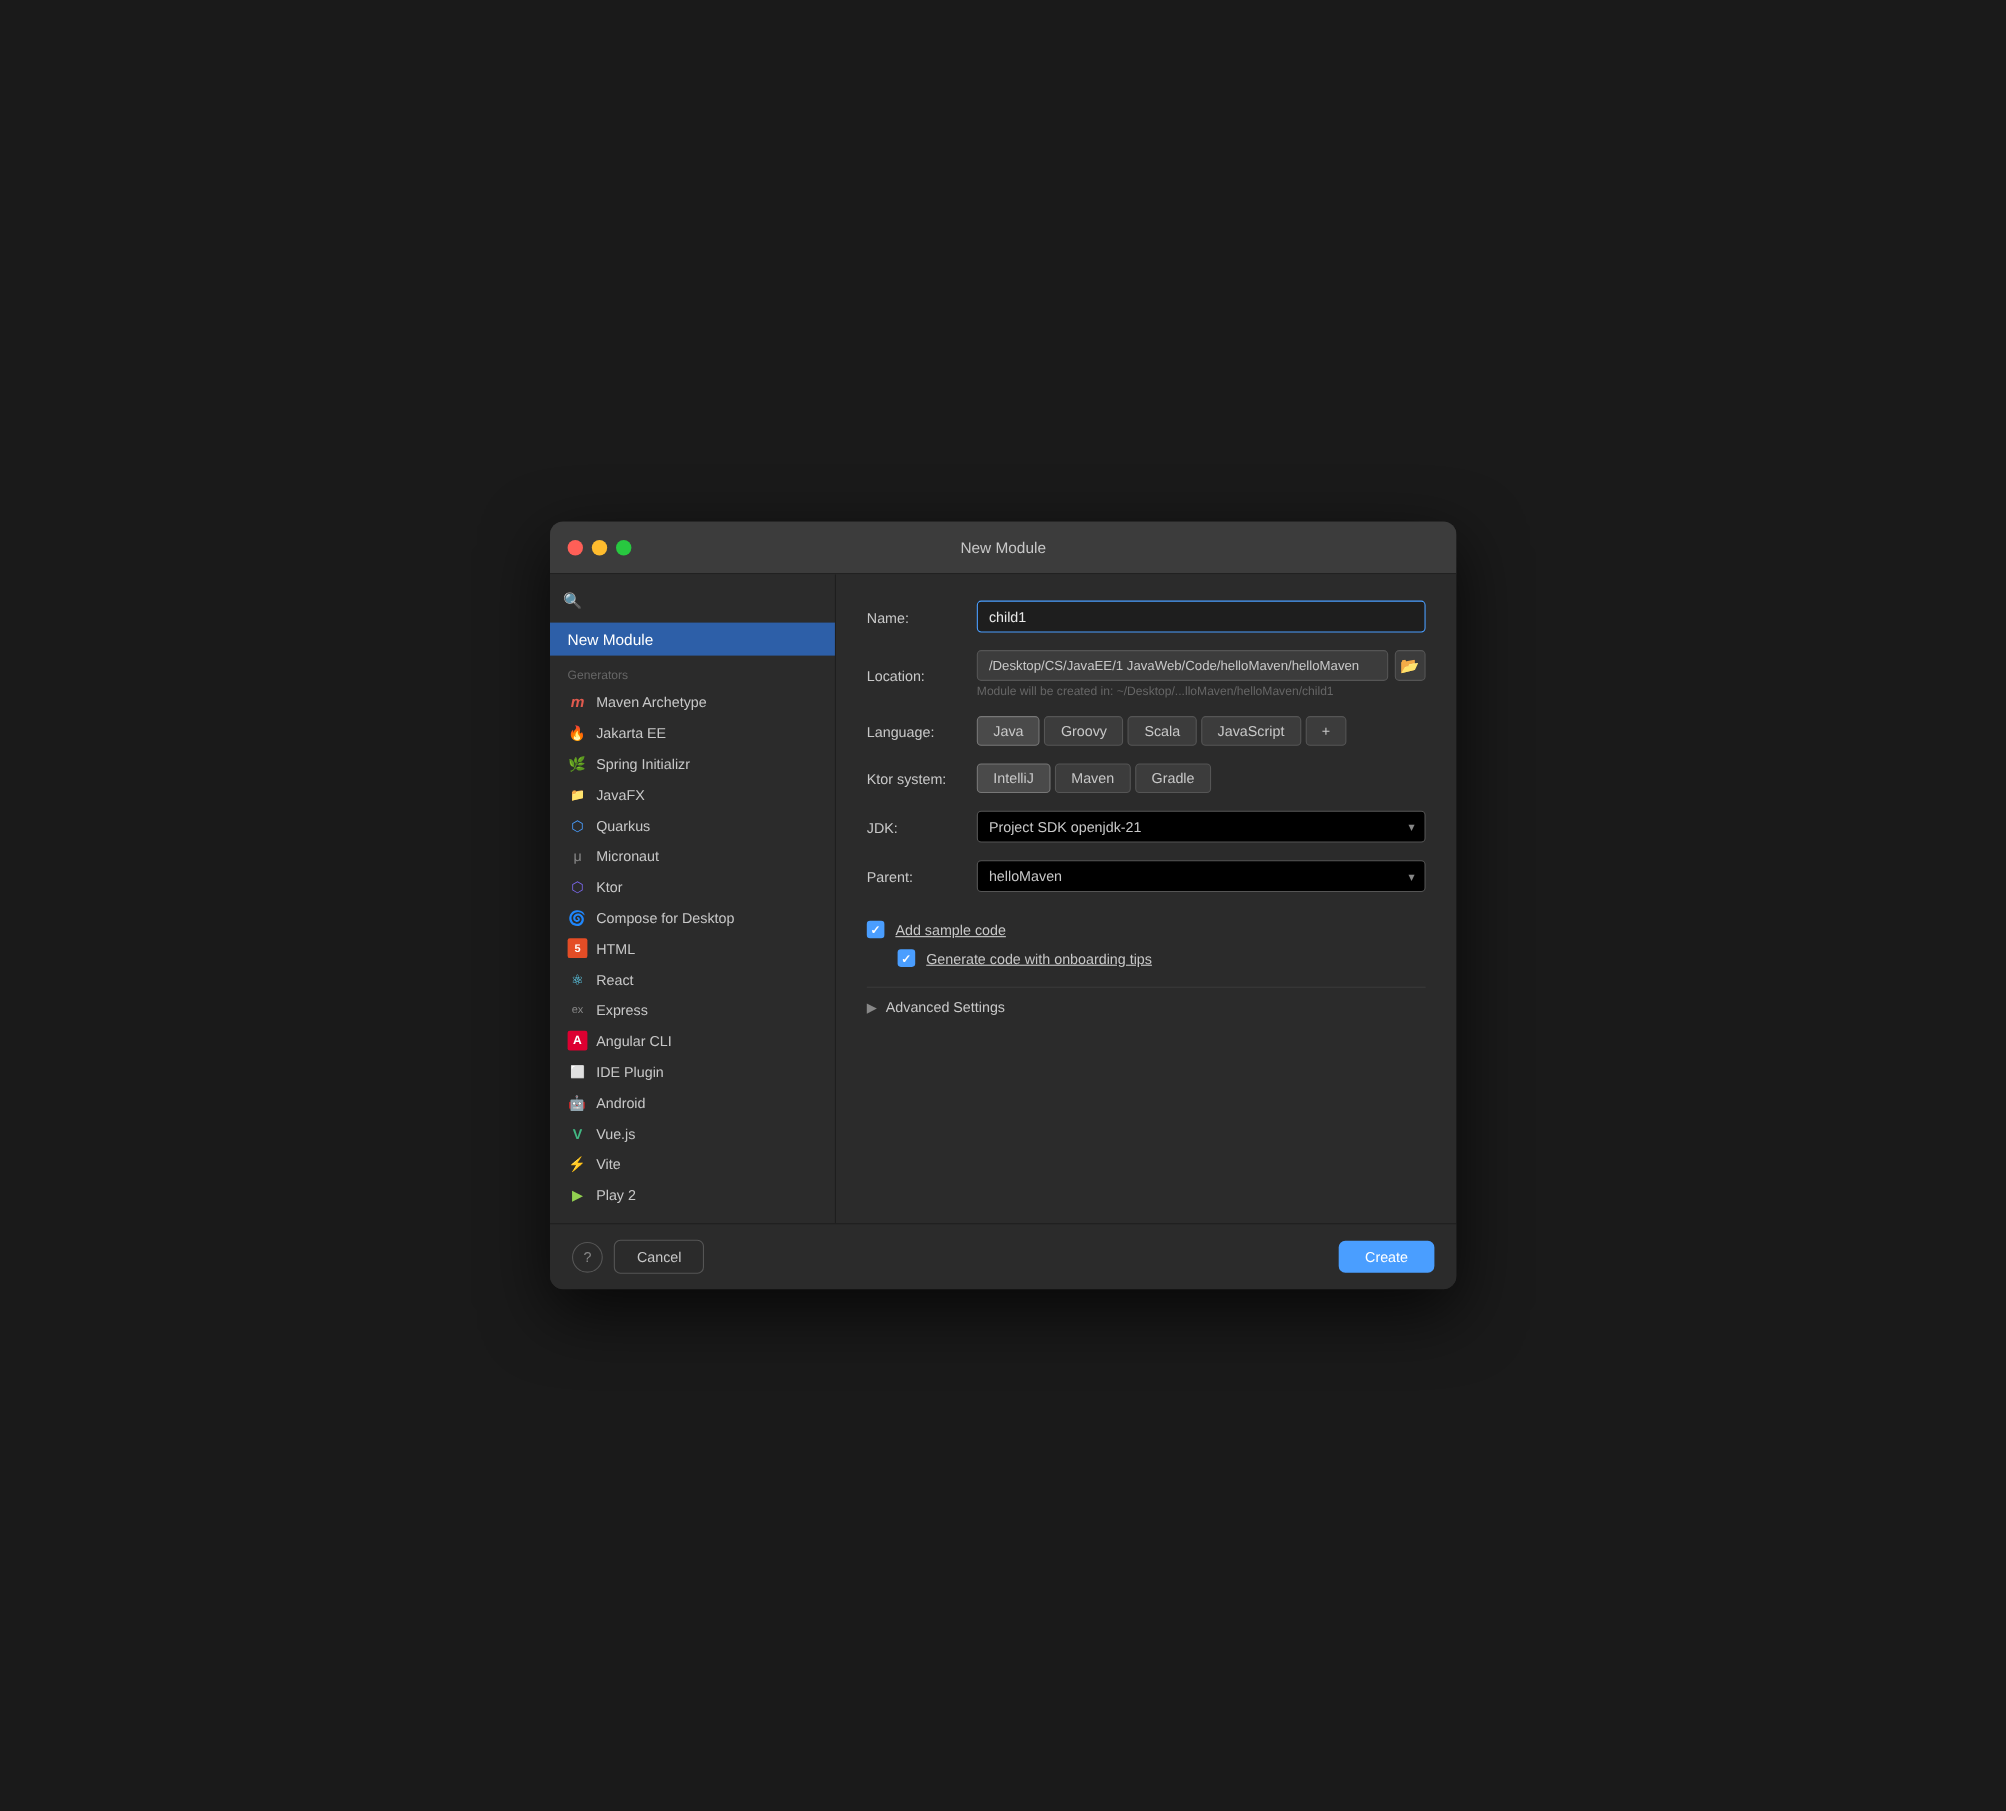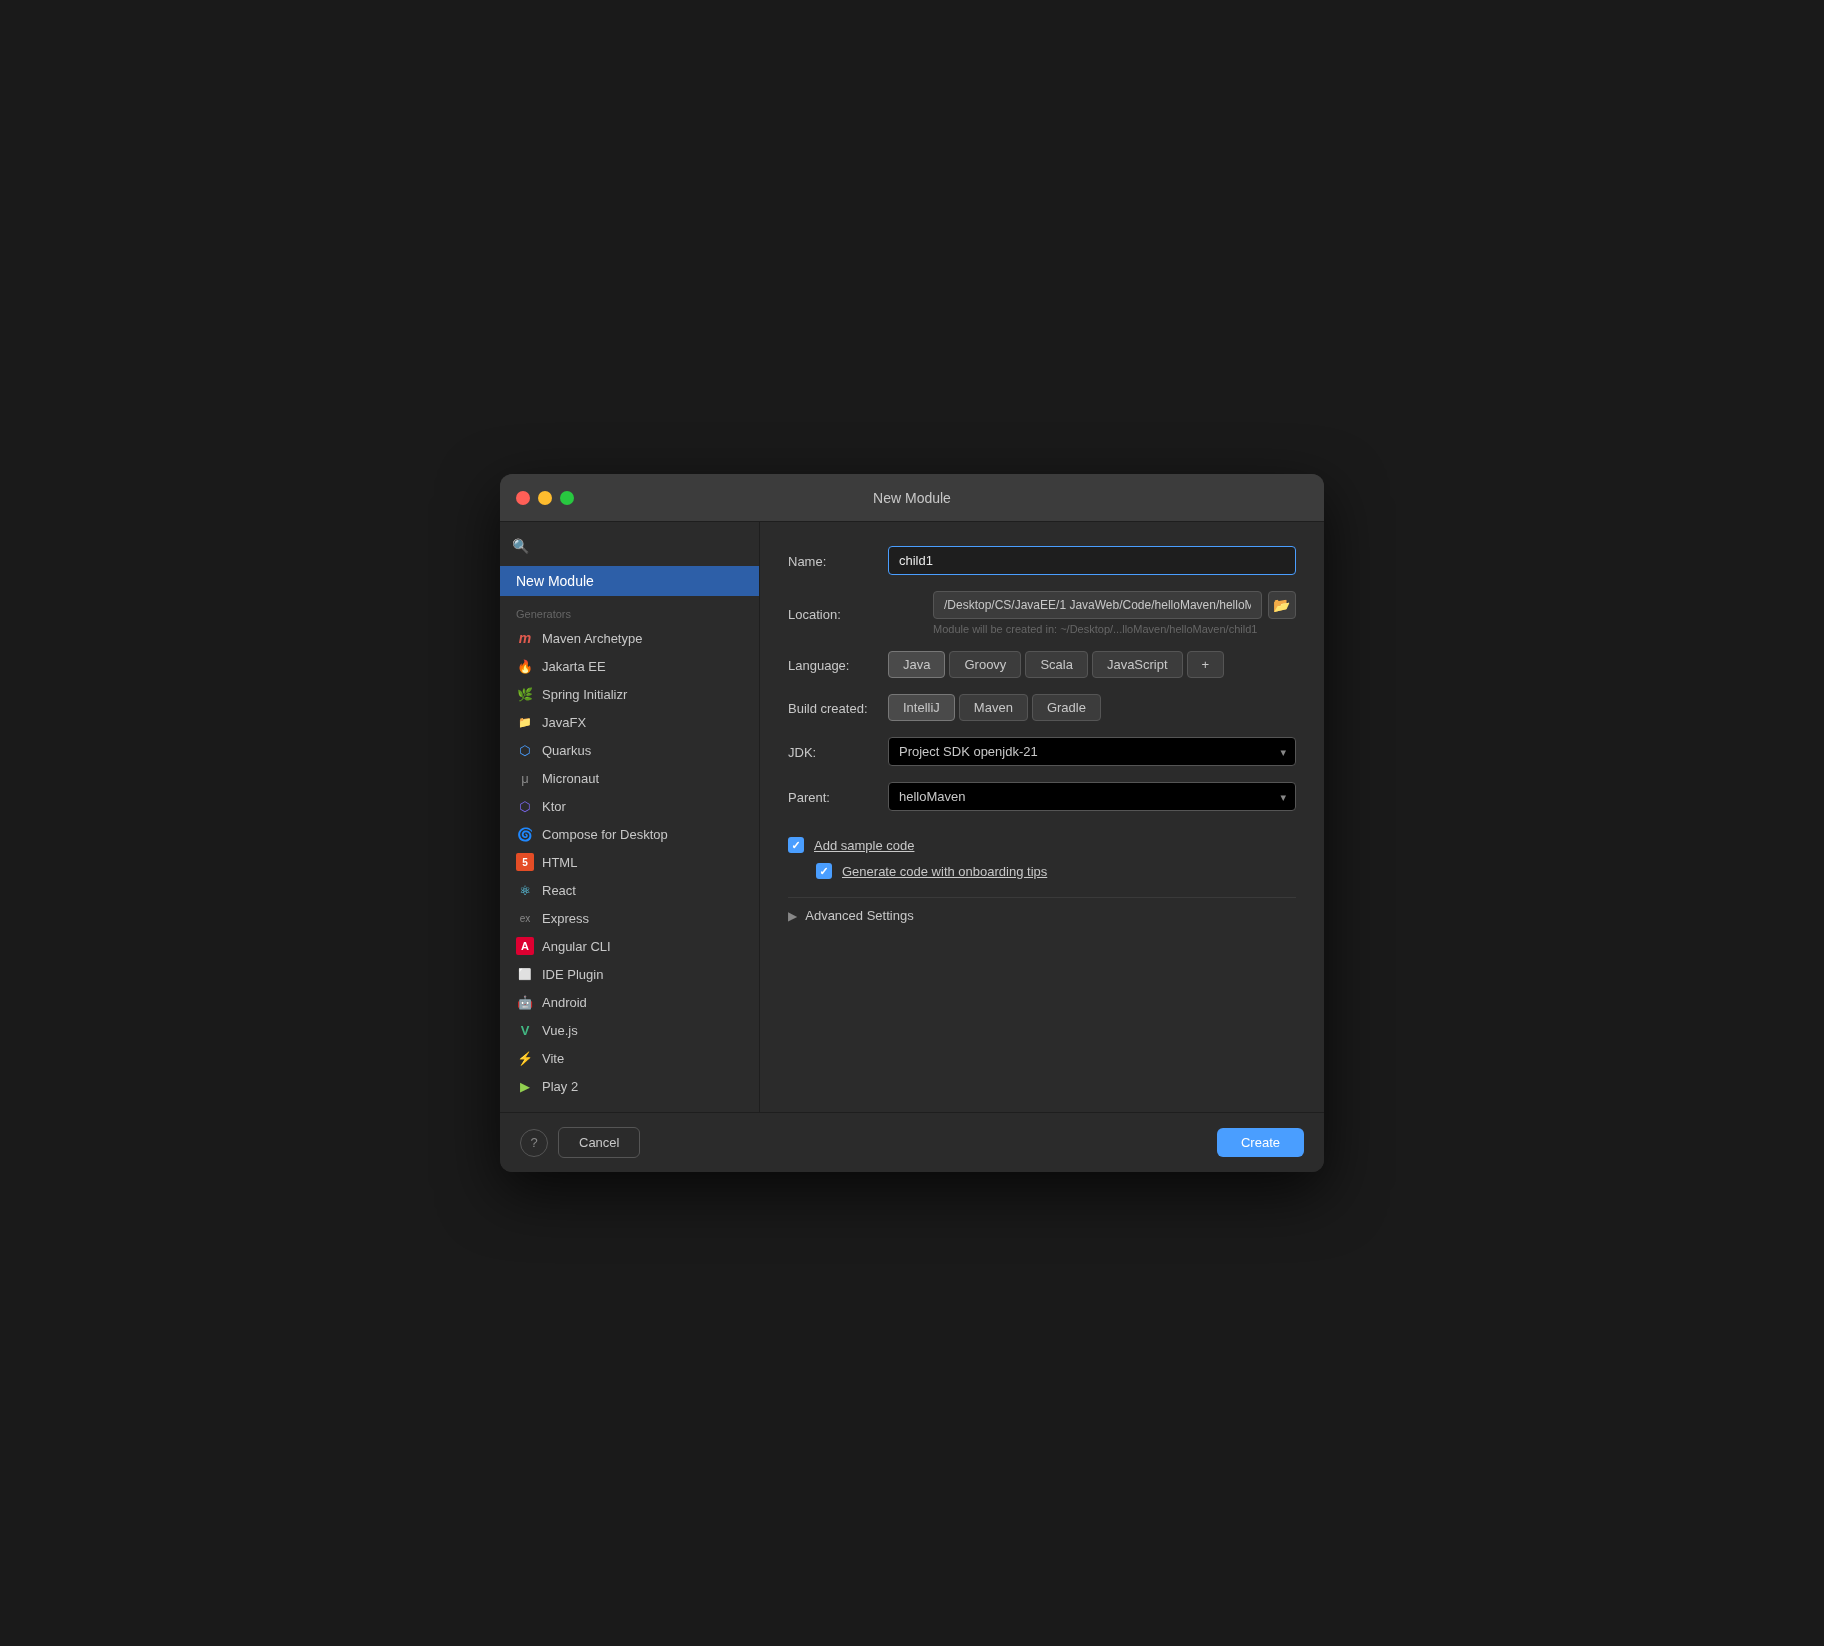--- a/index.html
+++ b/index.html
@@ -454,21 +454,21 @@
     <div class="main-content">
 
       <div class="field-row">
         <div class="field-label">Name:</div>
         <div class="field-content">
           <input class="text-input" type="text" value="child1" style="">
         </div>
       </div>
 
       <div class="field-row" style="align-items:flex-start;flex-direction:column;margin-bottom:4px;">
-        <div style="display:flex;align-items:center;width:100%;gap:45px;">
+        <div style="display:flex;align-items:center;width:100%;">
           <div class="field-label">Location:</div>
           <div class="field-content">
             <div class="location-row">
               <input class="location-input" type="text" value="/Desktop/CS/JavaEE/1 JavaWeb/Code/helloMaven/helloMaven" style="">
               <button class="folder-btn">
                 <span>📂</span>
               </button>
             </div>
             <div class="location-hint">Module will be created in: ~/Desktop/...lloMaven/helloMaven/child1</div>
           </div>
@@ -482,21 +482,21 @@
             <button class="toggle-btn active">Java</button>
             <button class="toggle-btn">Groovy</button>
             <button class="toggle-btn">Scala</button>
             <button class="toggle-btn">JavaScript</button>
             <button class="toggle-btn">+</button>
           </div>
         </div>
       </div>
 
       <div class="field-row">
-        <div class="field-label">Build created:</div>
+        <div class="field-label">Ktor system:</div>
         <div class="field-content">
           <div class="button-group">
             <button class="toggle-btn active">IntelliJ</button>
             <button class="toggle-btn">Maven</button>
             <button class="toggle-btn">Gradle</button>
           </div>
         </div>
       </div>
 
       <div class="field-row">

